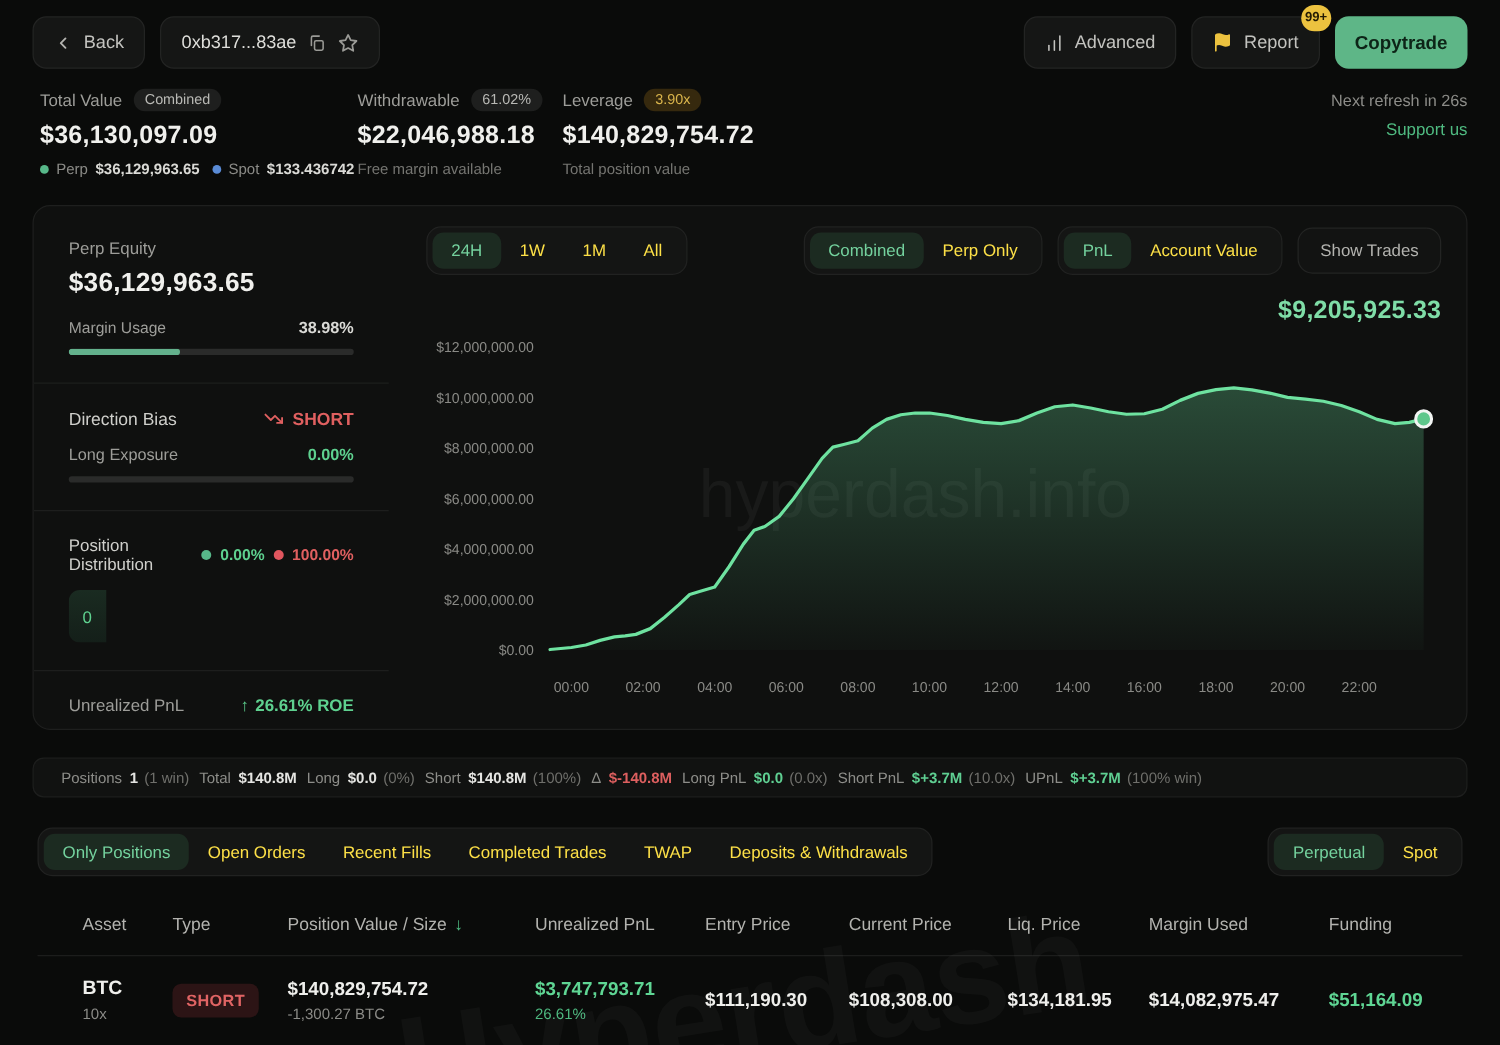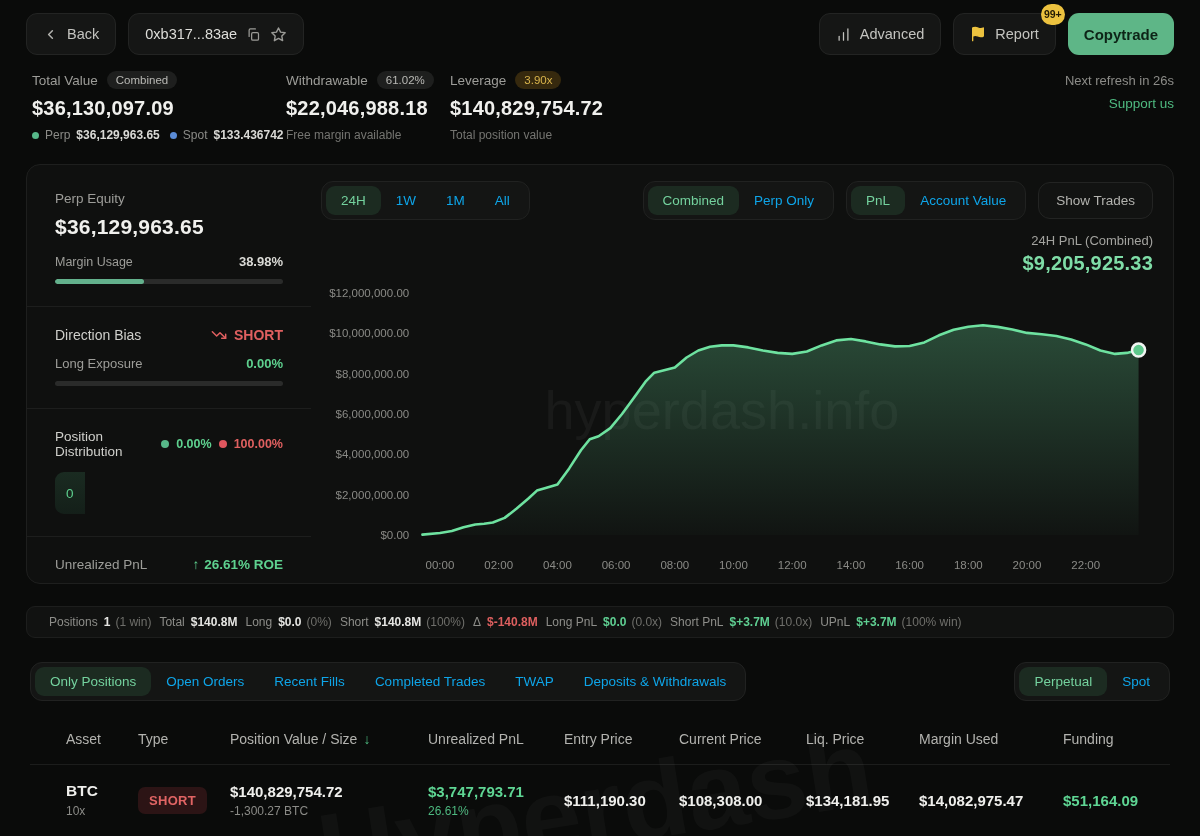--- a/index.html
+++ b/index.html
@@ -47,21 +47,21 @@
   .stat-sub2 { font-size:12px; color:#75757          1; color:#757571; margin-top:8px; }
   .dot { width:7px; height:7px; border-radius:50%; flex:none; }
   .dot.green { background:#57b889; } .dot.blue { background:#5a8bd6; }
   .stats-right { position:absolute; right:0; top:2px; text-align:right; }
   .refresh-txt { font-size:13px; color:#8c8c88; }
   .support-link { font-size:13.5px; color:#4fba80; margin-top:8px; cursor:pointer; }
 
   
   .main-card {
     margin-top:22px; background:#0f100f; border:1px solid #1e1f1e; border-radius:14px;
-    height:420px; display:flex; overflow:hidden;
+    height:420px; display:flex; overflow:hidden;gap:20px;
   }
   .left-col { width:284px; flex:none; padding-top:6px; }
   .lsec { padding:20px 28px 22px; border-bottom:1px solid #1d1e1d; }
   .lsec:last-child { border-bottom:none; }
   .sec-label { font-size:13.5px; color:#9d9d99; }
   .big-val { font-size:21px; font-weight:600; color:#f0f0ed; margin-top:9px; letter-spacing:.2px; }
   .kv-row { display:flex; justify-content:space-between; align-items:center; }
   .mu-row { margin-top:15px; font-size:12.5px; }
   .mu-row .k { color:#9d9d99; } .mu-row .v { color:#dadad6; font-weight:600; font-size:13px; }
   .bar { height:5px; background:#2a2b2a; border-radius:4px; margin-top:10px; overflow:hidden; }
@@ -85,21 +85,21 @@
     color:#e06060; display:flex; align-items:center; justify-content:center; font-size:14px; font-weight:600;
   }
   .upnl-row .k { color:#9d9d99; font-size:13.5px; }
   .roe-val { color:#5ed18f; font-size:13.5px; font-weight:600; display:flex; gap:5px; align-items:center; }
   .upnl-val { color:#5fd694; font-size:20px; font-weight:600; margin-top:11px; letter-spacing:.2px; }
 
   
   .chart-col { flex:1; min-width:0; padding:16px 20px 0 10px; display:flex; flex-direction:column; }
   .tabs-row { display:flex; justify-content:space-between; align-items:center; }
   .tab-group { display:flex; background:#141514; border:1px solid #212221; border-radius:12px; padding:4px; }
-  .tab { padding:7px 15px; border-radius:9px; font-size:13.5px; color:#0ea5e9; cursor:pointer; white-space:nowrap; }
+  .tab { padding:7px 15px; border-radius:9px; font-size:13.5px; color:#fde047; cursor:pointer; white-space:nowrap; }
   .tab.active { background:#1c2b21; color:#74d29e; }
   .right-groups { display:flex; gap:12px; align-items:center; }
   .show-trades { background:#121312; border:1px solid #232423; border-radius:12px; padding:10px 17px; font-size:13.5px; color:#b3b3af; cursor:pointer; white-space:nowrap; }
   .pnl-readout { text-align:right; margin-top:13px; }
   .pnl-label { font-size:13px; color:#a3a39f; }
   .pnl-value { font-size:20px; font-weight:600; color:#7fdda7; margin-top:4px; letter-spacing:.2px; }
   .chart-area { height:300px; margin-top:2px; }
   .chart-area svg { width:100%; height:100%; display:block; }
 
   
@@ -309,21 +309,20 @@
             <div class="tab">Perp Only</div>
           </div>
           <div class="tab-group">
             <div class="tab active">PnL</div>
             <div class="tab">Account Value</div>
           </div>
           <button class="show-trades">Show Trades</button>
         </div>
       </div>
       <div class="pnl-readout">
-        <div class="pnl-label">24H PnL (Combined)</div>
         <div class="pnl-value">$9,205,925.33</div>
       </div>
       <div class="chart-area">
         <svg id="pnl-chart" viewBox="0 0 830 300" preserveAspectRatio="none">
             <defs>
               <linearGradient id="ag" x1="0" y1="0" x2="0" y2="1">
                 <stop offset="0" stop-color="#6ee2a0" stop-opacity="0.28"></stop>
                 <stop offset="1" stop-color="#6ee2a0" stop-opacity="0.02"></stop>
               </linearGradient>
             </defs>

